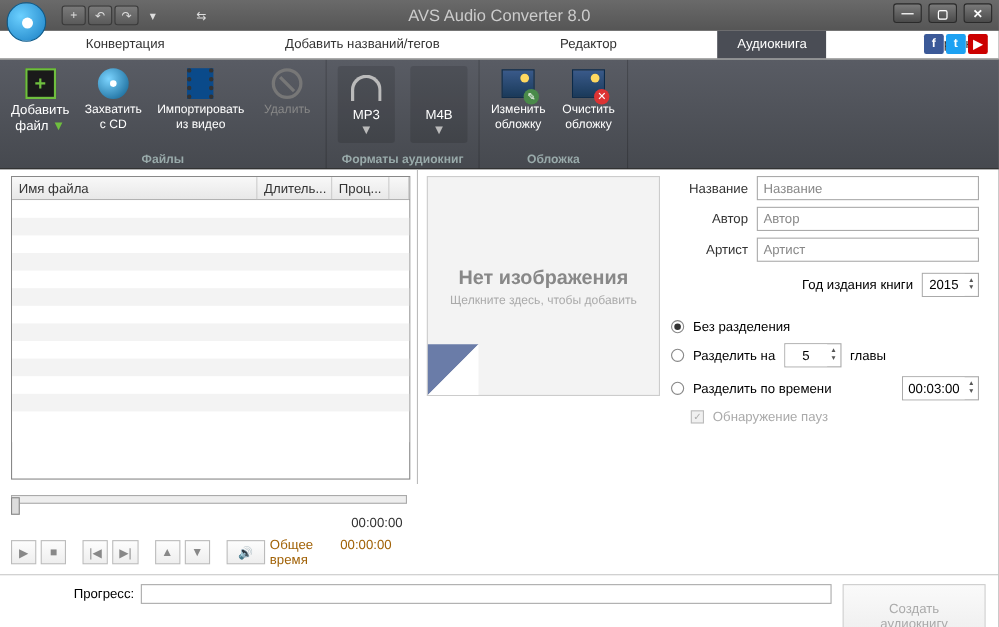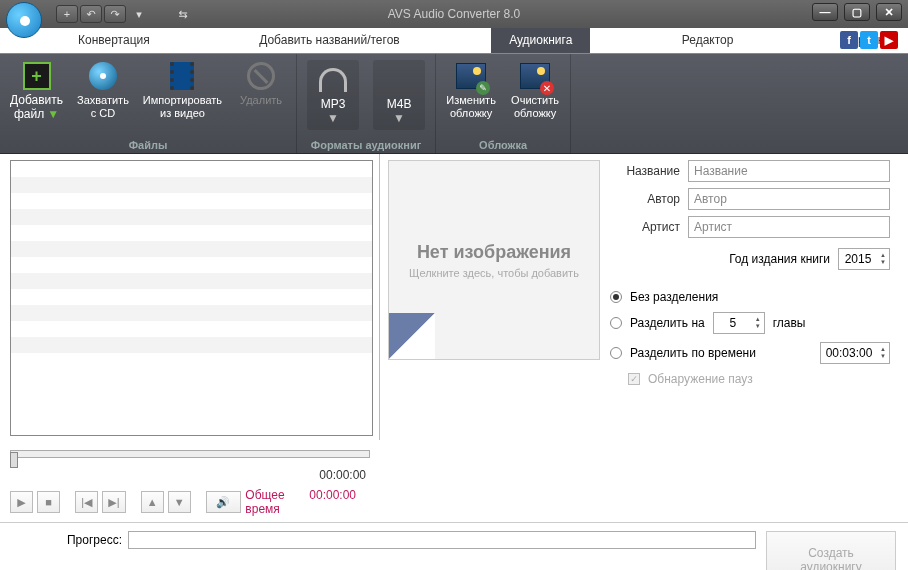--- a/index.html
+++ b/index.html
@@ -5,21 +5,21 @@
 * { margin: 0; padding: 0; box-sizing: border-box; font-family: Tahoma, Verdana, sans-serif; font-size: 12px; }
 body { background: #4a4a4a; width: 908px; height: 570px; overflow: hidden; }
 
 
 .titlebar { height: 28px; background: linear-gradient(#6a6a6a, #555); display: flex; align-items: center; position: relative; }
 .titlebar-icon { width: 42px; height: 42px; position: absolute; left: 6px; top: 2px; z-index: 10; }
 .titlebar-icon .disc { width: 36px; height: 36px; border-radius: 50%; background: radial-gradient(circle at 35% 35%, #6bd0ff, #1a7fc4); border: 1px solid #0d5a8a; position: relative; }
 .titlebar-icon .disc::after { content:""; position:absolute; width:10px; height:10px; border-radius:50%; background:#fff; top:13px; left:13px; }
 .qat { margin-left: 56px; display: flex; gap: 2px; }
 .qat-btn { width: 22px; height: 18px; background: linear-gradient(#7a7a7a,#5a5a5a); border: 1px solid #3a3a3a; border-radius: 3px; display:flex; align-items:center; justify-content:center; color:#ddd; font-size:11px; }
-.title-text { position: absolute; left: 50%; transform: translateX(-50%); color: #ccc; font-size: 12px; }
+.title-text { position: absolute; left: 50%; transform: translateX(-50%); color: #ccc; font-size: 15px; }
 .win-controls { position: absolute; right: 6px; top: 3px; display: flex; gap: 6px; }
 .win-btn { width: 26px; height: 18px; background: linear-gradient(#7a7a7a,#4a4a4a); border: 1px solid #2a2a2a; border-radius: 3px; display:flex; align-items:center; justify-content:center; color:#fff; font-weight:bold; font-size:11px; }
 
 
 .tabstrip { height: 26px; background: #fff; display: flex; align-items: stretch; padding-left: 60px; border-bottom: 1px solid #888; position: relative; justify-content: space-between; }
 .tabstrip .tab { padding: 5px 18px 0; color: #333; cursor: pointer; }
 .tabstrip .tab.active { background: #4a4d55; color: #fff; }
 .social { position: absolute; right: 10px; top: 3px; display: flex; gap: 2px; }
 .social span { width: 18px; height: 18px; border-radius: 2px; display:flex; align-items:center; justify-content:center; color:#fff; font-size:11px; font-weight:bold; }
 .fb { background:#3b5998; } .tw { background:#1da1f2; } .yt { background:#cc0000; }
@@ -84,21 +84,21 @@
 
 
 .timeline { height: 20px; margin: 0 10px; position:relative; }
 .timeline .track{ height:8px; background:#eee; border:1px solid #aaa; margin-top:6px;}
 .timeline .thumb{ position:absolute; left:0; top:2px; width:8px; height:16px; background:#ddd; border:1px solid #888;}
 .time-readout{ text-align:right; padding-right:14px; color:#333; margin-top:-2px;}
 
 .controls { display:flex; align-items:center; gap:4px; padding:6px 10px; background:#fff;}
 .ctrl-btn { width:26px; height:22px; background:linear-gradient(#fdfdfd,#eee); border:1px solid #bbb; display:flex; align-items:center; justify-content:center; color:#888; font-size:11px;}
 .ctrl-gap{ width:8px; }
-.total-time{ margin-left:auto; display:flex; gap:2px; color:#be185d; padding-right:14px;justify-content:flex-end;}
+.total-time{ margin-left:auto; display:flex; gap:2px; color:#a16207; padding-right:14px;justify-content:flex-end;}
 
 
 .bottom { background:#fff; padding:8px 12px; border-top:1px solid #ccc;}
 .dest-row{ display:flex; align-items:center; gap:6px; margin-bottom:6px;}
 .dest-row label{ width:110px; text-align:right;}
 .dest-input{ flex:1; border:1px solid #aaa; padding:3px 5px; background:#fff;}
 .browse-btn{ padding:3px 20px; background:linear-gradient(#fafafa,#e8e8e8); border:1px solid #999;}
 .create-btn{ width:130px; padding:14px 10px; background:linear-gradient(#fafafa,#ececec); border:1px solid #ccc; color:#aaa; text-align:center; margin-left:10px;}
 .bottom-flex{ display:flex; align-items:stretch;}
 .bottom-left{ flex:1;}
@@ -122,22 +122,22 @@
   <div class="win-controls">
     <div class="win-btn">—</div>
     <div class="win-btn">▢</div>
     <div class="win-btn">✕</div>
   </div>
 </div>
 
 <div class="tabstrip">
   <div class="tab">Конвертация</div>
   <div class="tab">Добавить названий/тегов</div>
+  <div class="tab">Редактор</div>
   <div class="tab active">Аудиокнига</div>
-  <div class="tab">Редактор</div>
   <div class="tab">Справка</div>
   <div class="social">
     <span class="fb">f</span>
     <span class="tw">t</span>
     <span class="yt">▶</span>
   </div>
 </div>
 
 <div class="ribbon">
   <div class="ribbon-group">
@@ -208,20 +208,26 @@
 обложку</div>
       </div>
     </div>
     <div class="ribbon-group-title">Обложка</div>
   </div>
 </div>
 
 <div class="main">
   <div class="left-pane">
     <div class="filetable">
+      <div class="filetable-head">
+        <div class="col" style="flex:1">Имя файла</div>
+        <div class="col" style="width:68px">Длитель...</div>
+        <div class="col" style="width:52px">Проц...</div>
+        <div class="col" style="width:18px"></div>
+      </div>
       <div class="filetable-body">
         <div class="row"></div>
           <div class="row"></div>
           <div class="row"></div>
           <div class="row"></div>
         <div class="row"></div>
           <div class="row"></div>
           <div class="row"></div>
           <div class="row"></div>
         <div class="row"></div>

